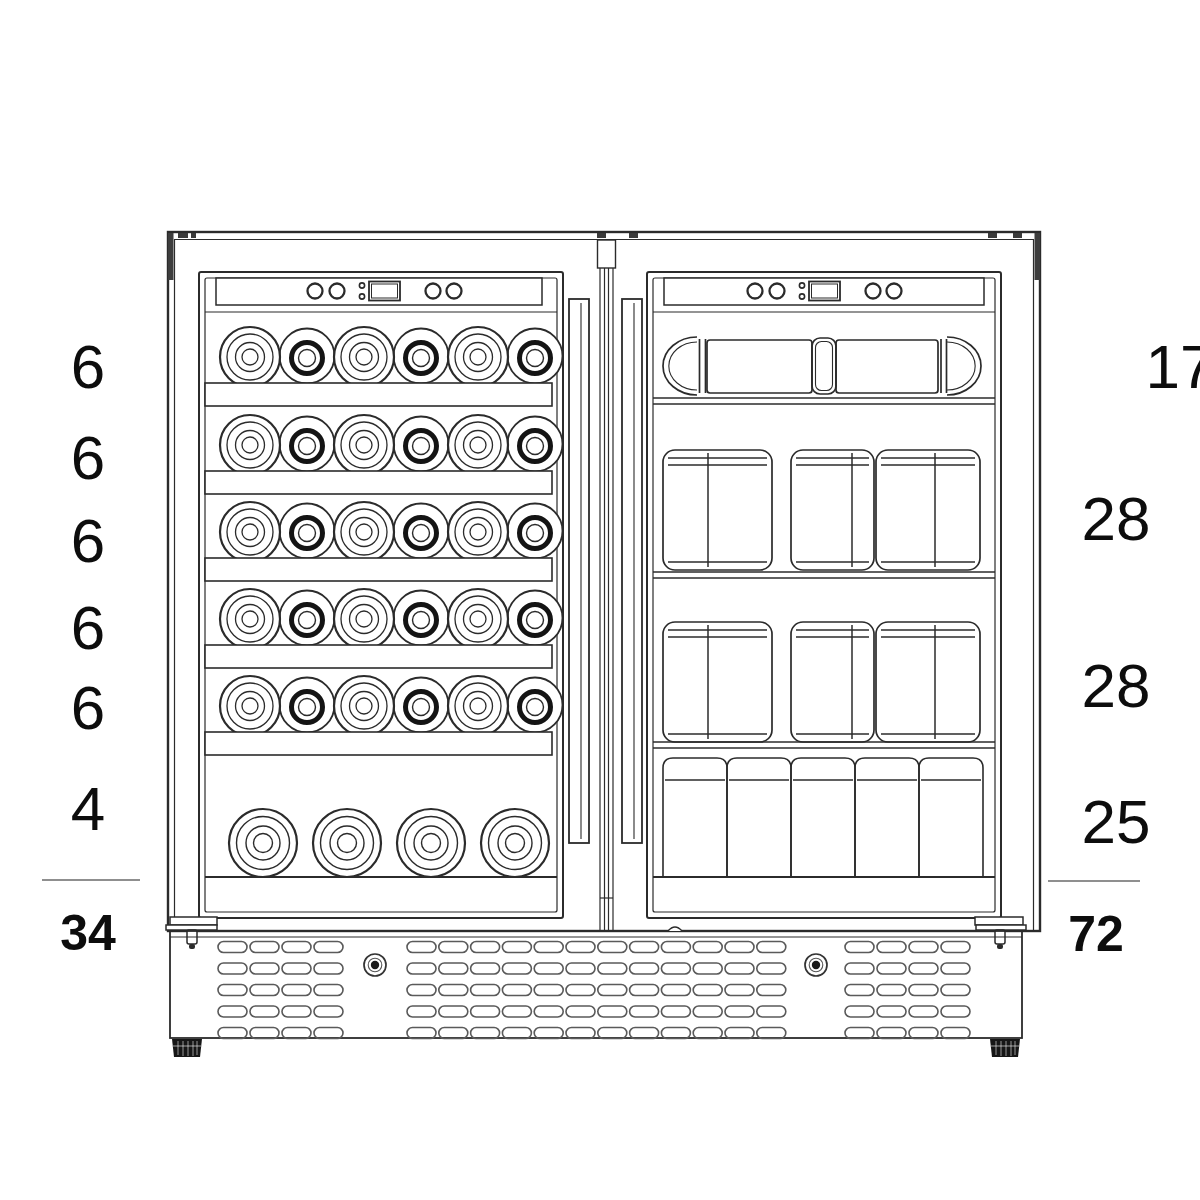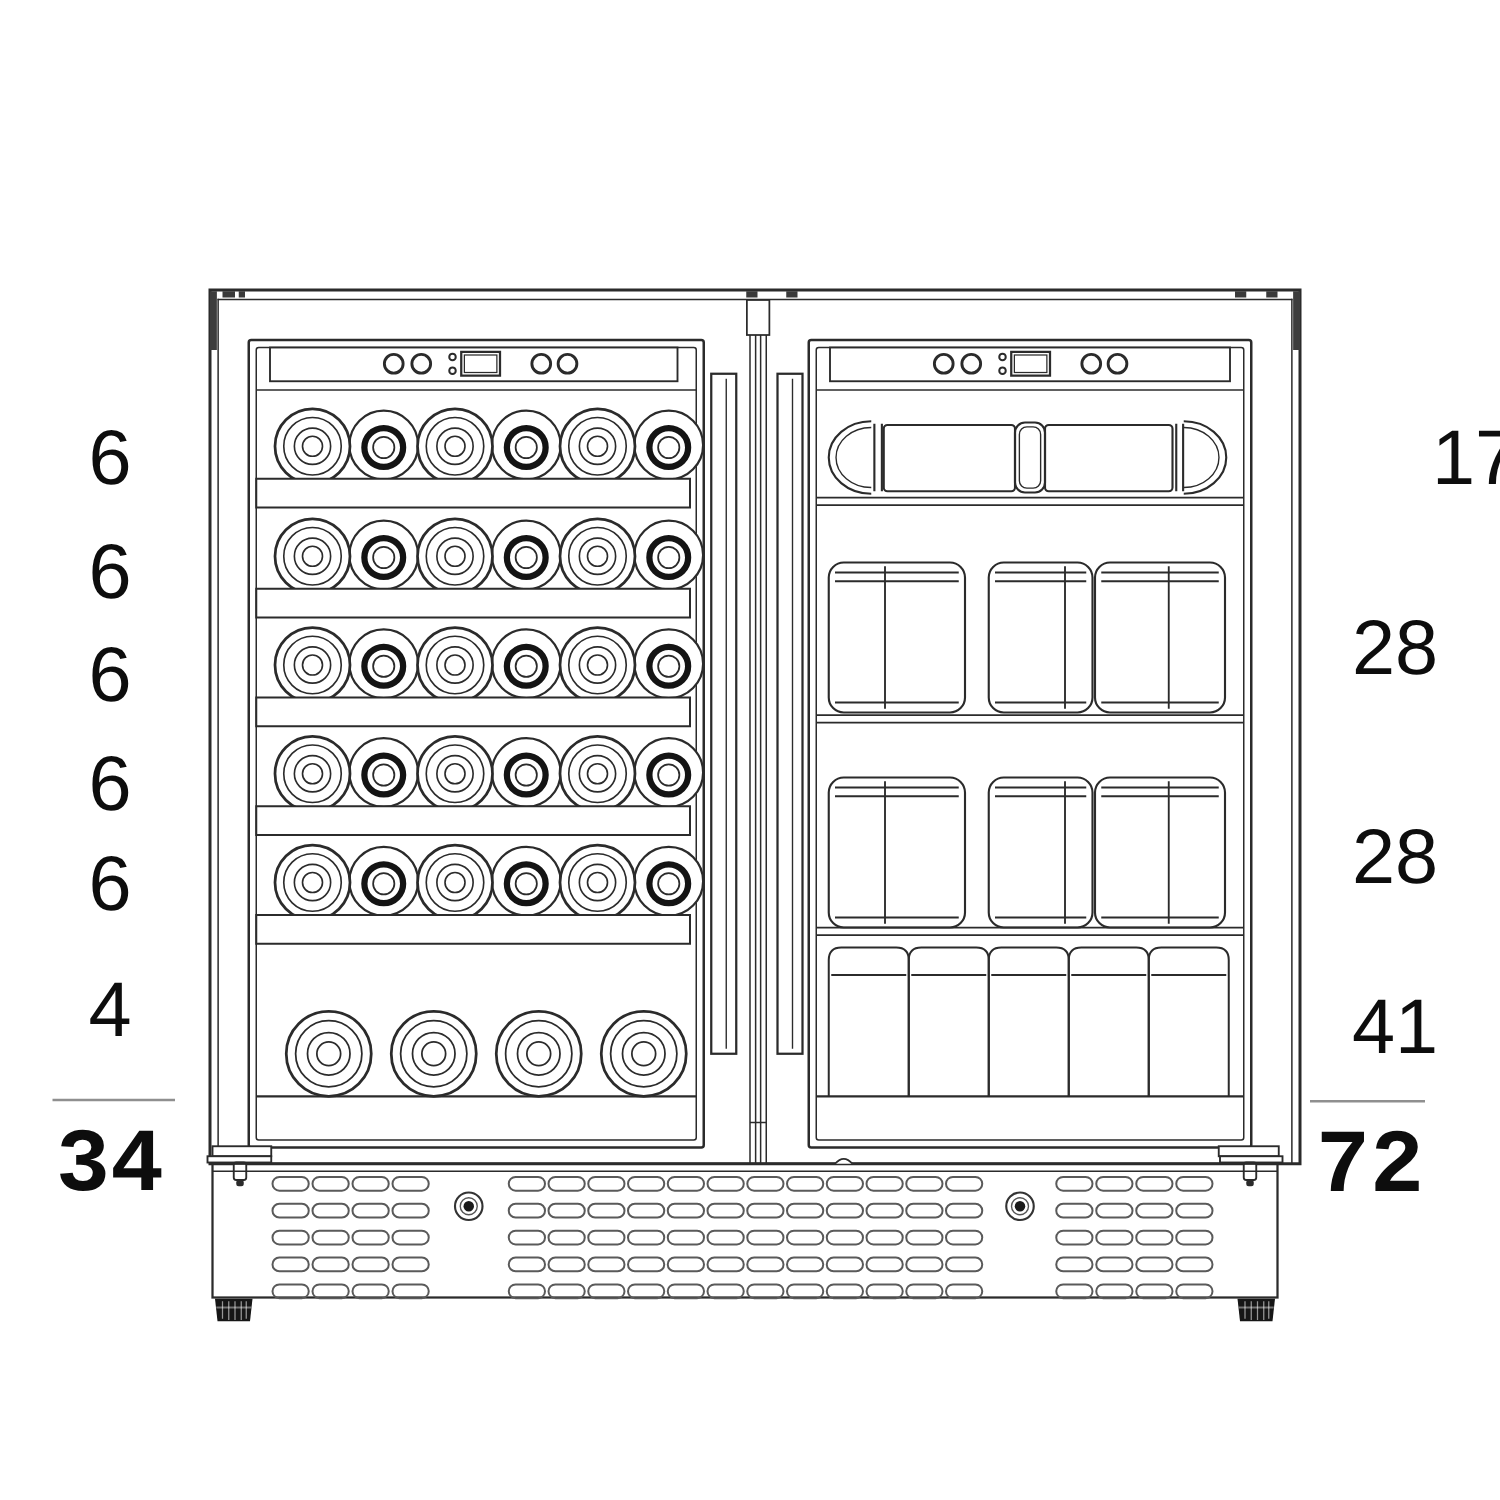--- a/index.html
+++ b/index.html
@@ -1,21 +1,21 @@
 <!DOCTYPE html>
 <html><head>
 <meta charset="utf-8">
 <style>
   html,body{margin:0;padding:0;background:#fff;}
   .stage{position:relative;width:1200px;height:1200px;background:#fff;overflow:hidden;
          font-family:"Liberation Sans",sans-serif;}
   .stage svg{position:absolute;left:0;top:0;}
   .cap{position:absolute;transform:translate(-50%,-50%);font-size:62px;color:#0d0d0d;
        white-space:nowrap;line-height:1;}
-  .cap.total{font-size:72px;font-weight:bold;font-family:Liberation Mono, monospace;}
+  .cap.total{font-size:50px;font-weight:bold;}
   .sumline{position:absolute;height:0;border-top:2px solid #8f8f8f;}
 </style>
 </head>
 <body>
 
 <div class="stage">
 
   <svg width="1200" height="1200" viewBox="0 0 1200 1200" fill="none" stroke="#2b2b2b" stroke-width="1.5">
     <defs>
 
@@ -267,17 +267,17 @@
   <div class="cap" style="left:88px;top:541px">6</div>
   <div class="cap" style="left:88px;top:628px">6</div>
   <div class="cap" style="left:88px;top:708px">6</div>
   <div class="cap" style="left:88px;top:809px">4</div>
   <div class="sumline" style="left:42px;top:879px;width:98px"></div>
   <div class="cap total" style="left:88px;top:933px">34</div>
 
   <div class="cap" style="left:1180px;top:367px">17</div>
   <div class="cap" style="left:1116px;top:519px">28</div>
   <div class="cap" style="left:1116px;top:686px">28</div>
-  <div class="cap" style="left:1116px;top:822px">41</div>
+  <div class="cap" style="left:1116px;top:822px">25</div>
   <div class="sumline" style="left:1048px;top:880px;width:92px"></div>
   <div class="cap total" style="left:1096px;top:934px">72</div>
 
 </div>
 
 </body></html>

